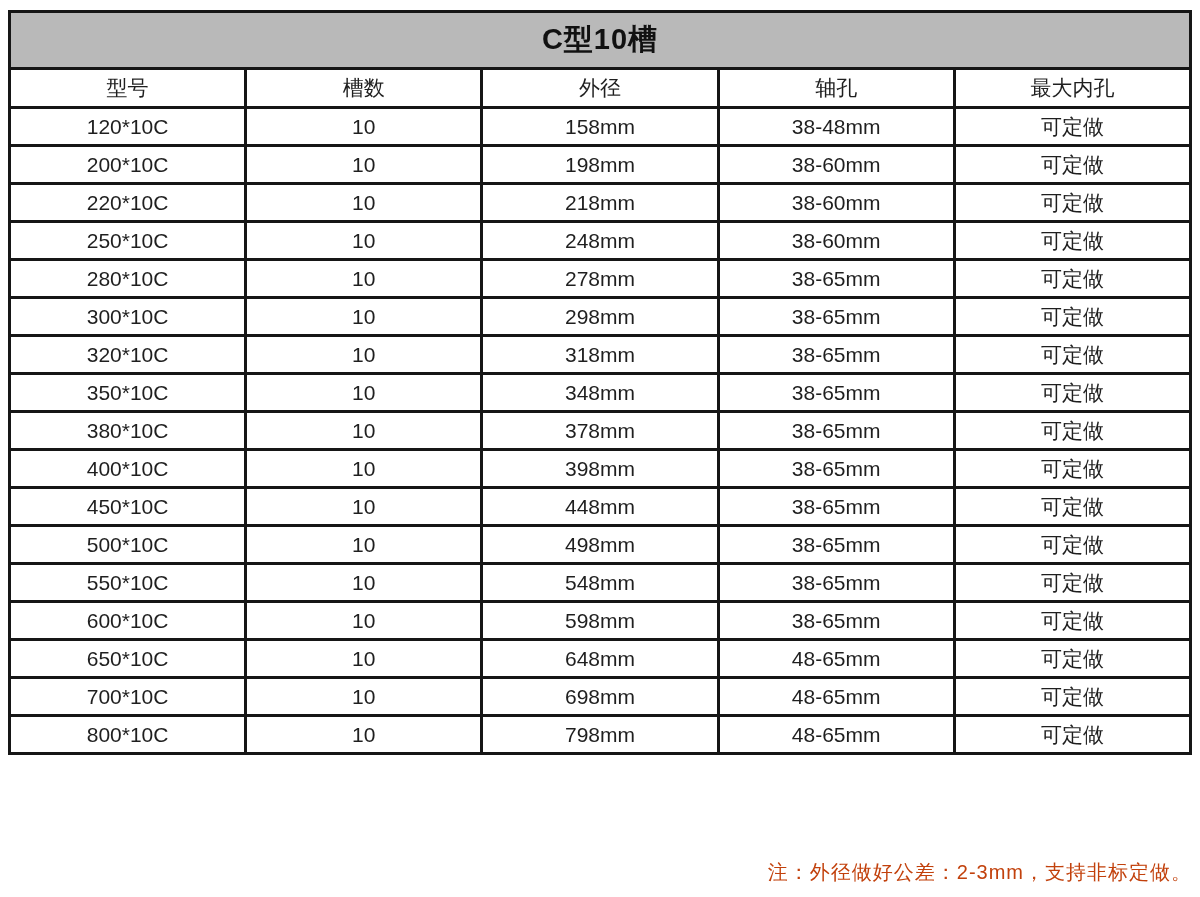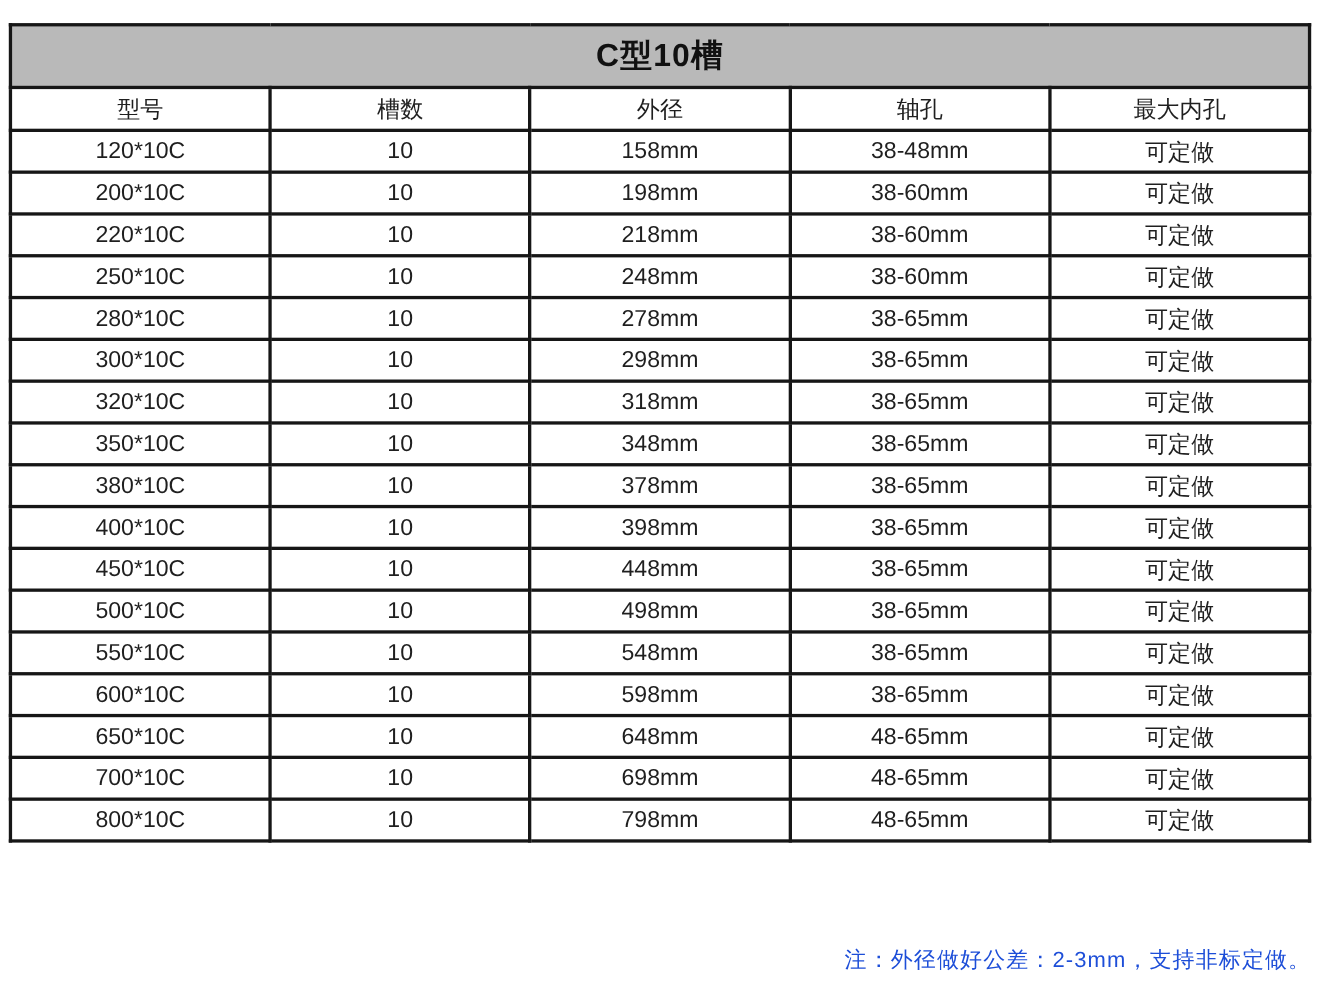--- a/index.html
+++ b/index.html
@@ -14,21 +14,21 @@
   .page {
     position: relative;
     width: 1200px;
     height: 897px;
     background: #ffffff;
     overflow: hidden;
   }
   .table-wrap {
     position: absolute;
     left: 8px;
-    top: 21px;
+    top: 10px;
     width: 1184px;
   }
   table.spec {
     width: 100%;
     border-collapse: collapse;
     table-layout: fixed;
   }
   table.spec th, table.spec td {
     border: 3px solid #161616;
     text-align: center;
@@ -206,15 +206,15 @@
             <td>800*10C</td>
             <td>10</td>
             <td>798mm</td>
             <td>48-65mm</td>
             <td>可定做</td>
           </tr>
         </tbody>
     </table>
   </div>
 
-  <div class="footnote" style="color: #1d4ed8; margin-left: 20px;">注：外径做好公差：2-3mm，支持非标定做。</div>
+  <div class="footnote" style="color: #c2410c; margin-left: 20px;">注：外径做好公差：2-3mm，支持非标定做。</div>
 
 </div>
 
 </body></html>

